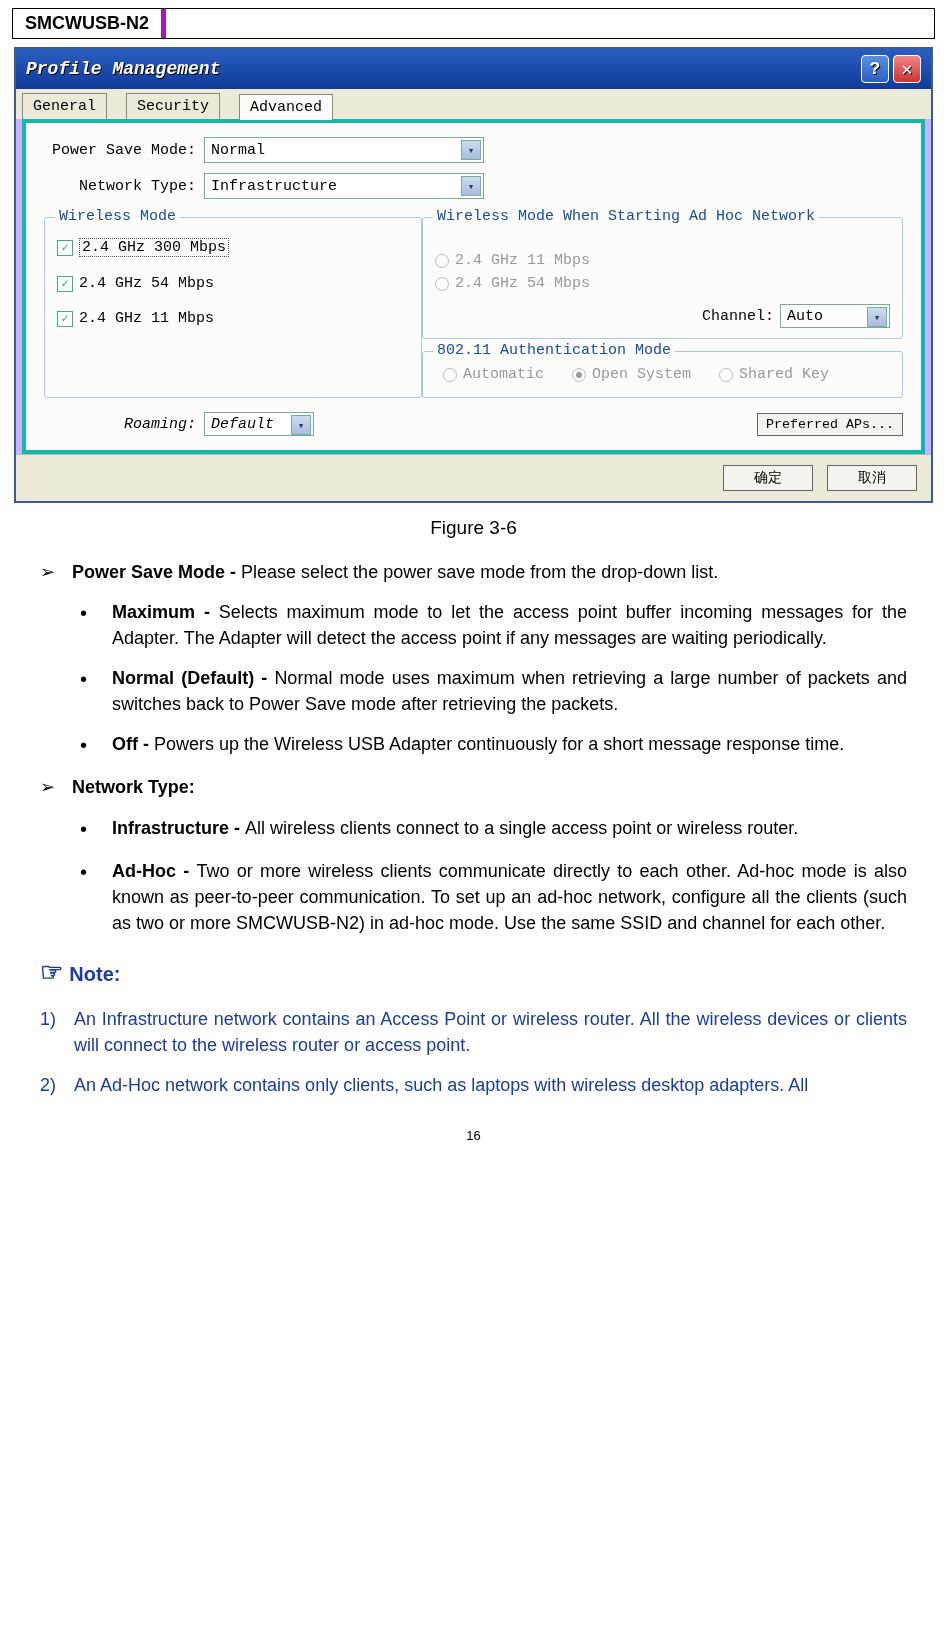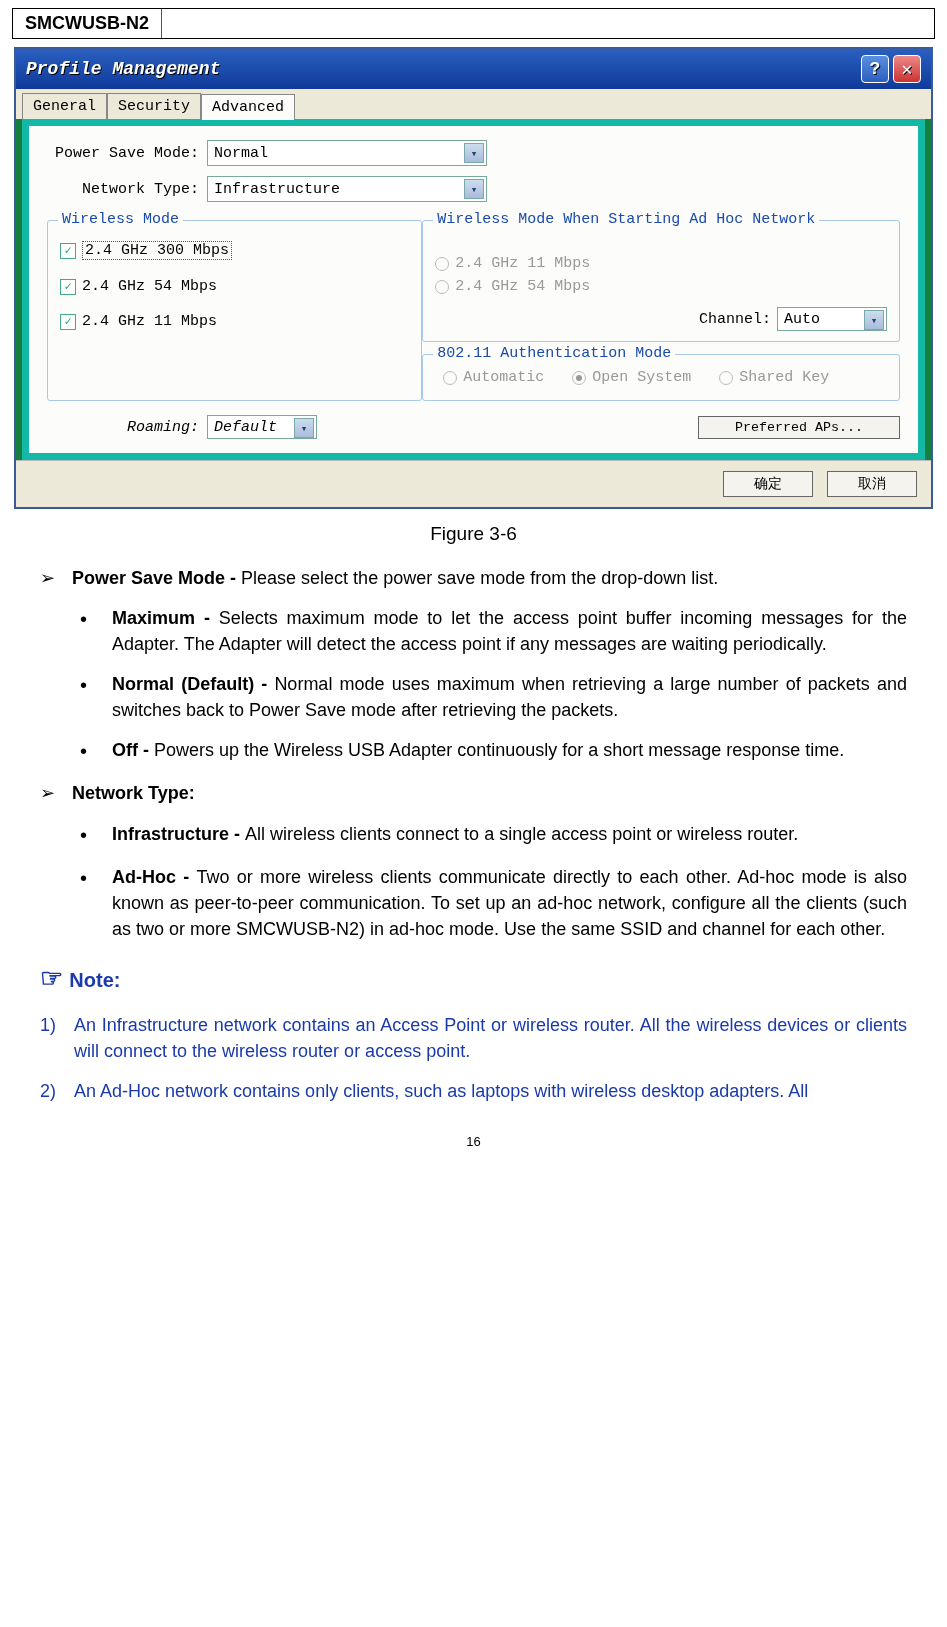--- a/index.html
+++ b/index.html
@@ -1,30 +1,30 @@
 <!DOCTYPE html>
 <html><head>
   <meta charset="utf-8">
   <style>
     * { box-sizing: border-box; margin: 0; padding: 0; }
     body { font-family: Arial, sans-serif; font-size: 18px; color: #000; background: #fff; width: 947px; margin: 0 auto; }
     .header { border: 1px solid #000; margin: 8px 12px; display: flex; }
-    .header-left { padding: 4px 12px; font-weight: bold; border-right: 1px solid #a21caf; }
+    .header-left { padding: 4px 12px; font-weight: bold; border-right: 5px solid #a21caf; }
     .header-right { padding: 4px 12px; font-weight: bold; flex: 1; text-align: right; }
-    .dialog { margin: 8px 14px; border: 2px solid #3a5a9a; background: #15803d; }
+    .dialog { margin: 8px 14px; border: 2px solid #3a5a9a; background: #c4b5fd; }
     .titlebar { background: linear-gradient(to bottom, #2a5fc0, #0f3a9a); color: #fff; font-family: "Courier New", monospace; font-weight: bold; font-style: italic; font-size: 18px; padding: 6px 10px; display: flex; align-items: center; text-shadow: 1px 1px #000; }
     .titlebar-text { flex: 1; }
     .titlebar-icons { display: flex; gap: 4px; }
     .tb-btn { width: 28px; height: 28px; border: 1px solid #fff; border-radius: 4px; display: flex; align-items: center; justify-content: center; font-weight: bold; font-size: 18px; font-style: normal; }
     .help-btn { background: linear-gradient(#5a8fe0,#2a5fc0); color: #fff; }
     .close-btn { background: linear-gradient(#e88,#c33); color: #fff; }
     .tabs { display: flex; padding: 4px 6px 0 6px; background: #ece9d8; font-family: "Courier New", monospace; font-size: 15px; }
-    .tab { padding: 4px 10px; border: 1px solid #888; border-bottom: none; background: #ece9d8; margin-right: 0; cursor: pointer; }
+    .tab { padding: 4px 10px; border: 1px solid #888; border-bottom: none; background: #ece9d8; margin-right: 19px; cursor: pointer; }
     .tab.active { background: #fcfcfa; position: relative; top: 1px; }
-    .tabbody { background: #fcfcfa; border: 7px solid #14b8a6; margin: 0 6px; padding: 14px 18px; font-family: "Courier New", monospace; font-size: 15px; }
+    .tabbody { background: #fcfcfa; border: 4px solid #14b8a6; margin: 0 6px; padding: 14px 18px; font-family: "Courier New", monospace; font-size: 15px; }
     .row { display: flex; align-items: center; margin-bottom: 10px; }
     .row-label { width: 160px; text-align: right; padding-right: 8px; }
     .dd { width: 280px; height: 26px; border: 1px solid #7a9; background: #fff; display: flex; align-items: center; padding: 0 6px; position: relative; }
     .dd-arrow { position: absolute; right: 2px; top: 2px; width: 20px; height: 20px; background: linear-gradient(#cde,#abd); border: 1px solid #7aa; display: flex; align-items: center; justify-content: center; font-size: 11px; color: #246; }
     .fieldsets-row { display: flex; margin-top: 18px; }
     .fset { border: 1px solid #a8c8e8; border-radius: 3px; padding: 14px 12px 12px 12px; position: relative; }
     .fset-legend { position: absolute; top: -10px; left: 10px; background: #fcfcfa; padding: 0 4px; color: #1a4aaa; }
     .fset-left { width: 44%; }
     .cb-row { display: flex; align-items: center; margin: 6px 0; }
     .cb { width: 16px; height: 16px; border: 1px solid #4a8; margin-right: 6px; display: inline-flex; align-items: center; justify-content: center; font-size: 12px; color: #2a6; background: #fff; }
@@ -32,21 +32,21 @@
     .cb-label { }
     .cb-label.selected { border: 1px dotted #555; padding: 0 2px; }
     .radio-row { display: flex; align-items: center; margin: 6px 0; color: #999; }
     .radio { width: 14px; height: 14px; border: 1px solid #bbb; border-radius: 50%; margin-right: 6px; display: inline-flex; align-items: center; justify-content: center; }
     .radio.sel::after { content: ""; width: 6px; height: 6px; background: #999; border-radius: 50%; }
     .channel-row { display: flex; align-items: center; justify-content: flex-end; margin-top: 12px; }
     .dd-small { width: 110px; height: 24px; border: 1px solid #7a9; background: #fff; display: flex; align-items: center; padding: 0 6px; position: relative; }
     .auth-row { display: flex; gap: 28px; align-items: center; }
     .roaming-row { display: flex; align-items: center; margin-top: 14px; justify-content: space-between; }
     .roaming-left { display: flex; align-items: center; font-style: italic; }
-    .btn { border: 1px solid #666; background: #f4f3ee; padding: 3px 36px; font-family: "Courier New", monospace; cursor: pointer; }
+    .btn { border: 1px solid #666; background: #f4f3ee; padding: 3px 8px; font-family: "Courier New", monospace; cursor: pointer; }
     .dialog-footer { display: flex; justify-content: flex-end; gap: 14px; padding: 10px 14px; background: #ece9d8; border-top: 1px solid #bbb; }
     .fbtn { border: 1px solid #666; background: #f4f3ee; padding: 3px 30px; font-family: Arial, sans-serif; cursor: pointer; font-size: 14px; }
     .caption { text-align: center; margin: 14px 0 20px 0; font-size: 19px; }
     .content { margin: 0 40px 30px 40px; line-height: 1.45; }
     .l1 { margin: 14px 0; display: flex; }
     .l1-marker { width: 32px; }
     .l1-body { flex: 1; text-align: justify; }
     .l2 { margin: 14px 0 14px 40px; display: flex; }
     .l2-marker { width: 32px; font-size: 20px; }
     .l2-body { flex: 1; text-align: justify; }

